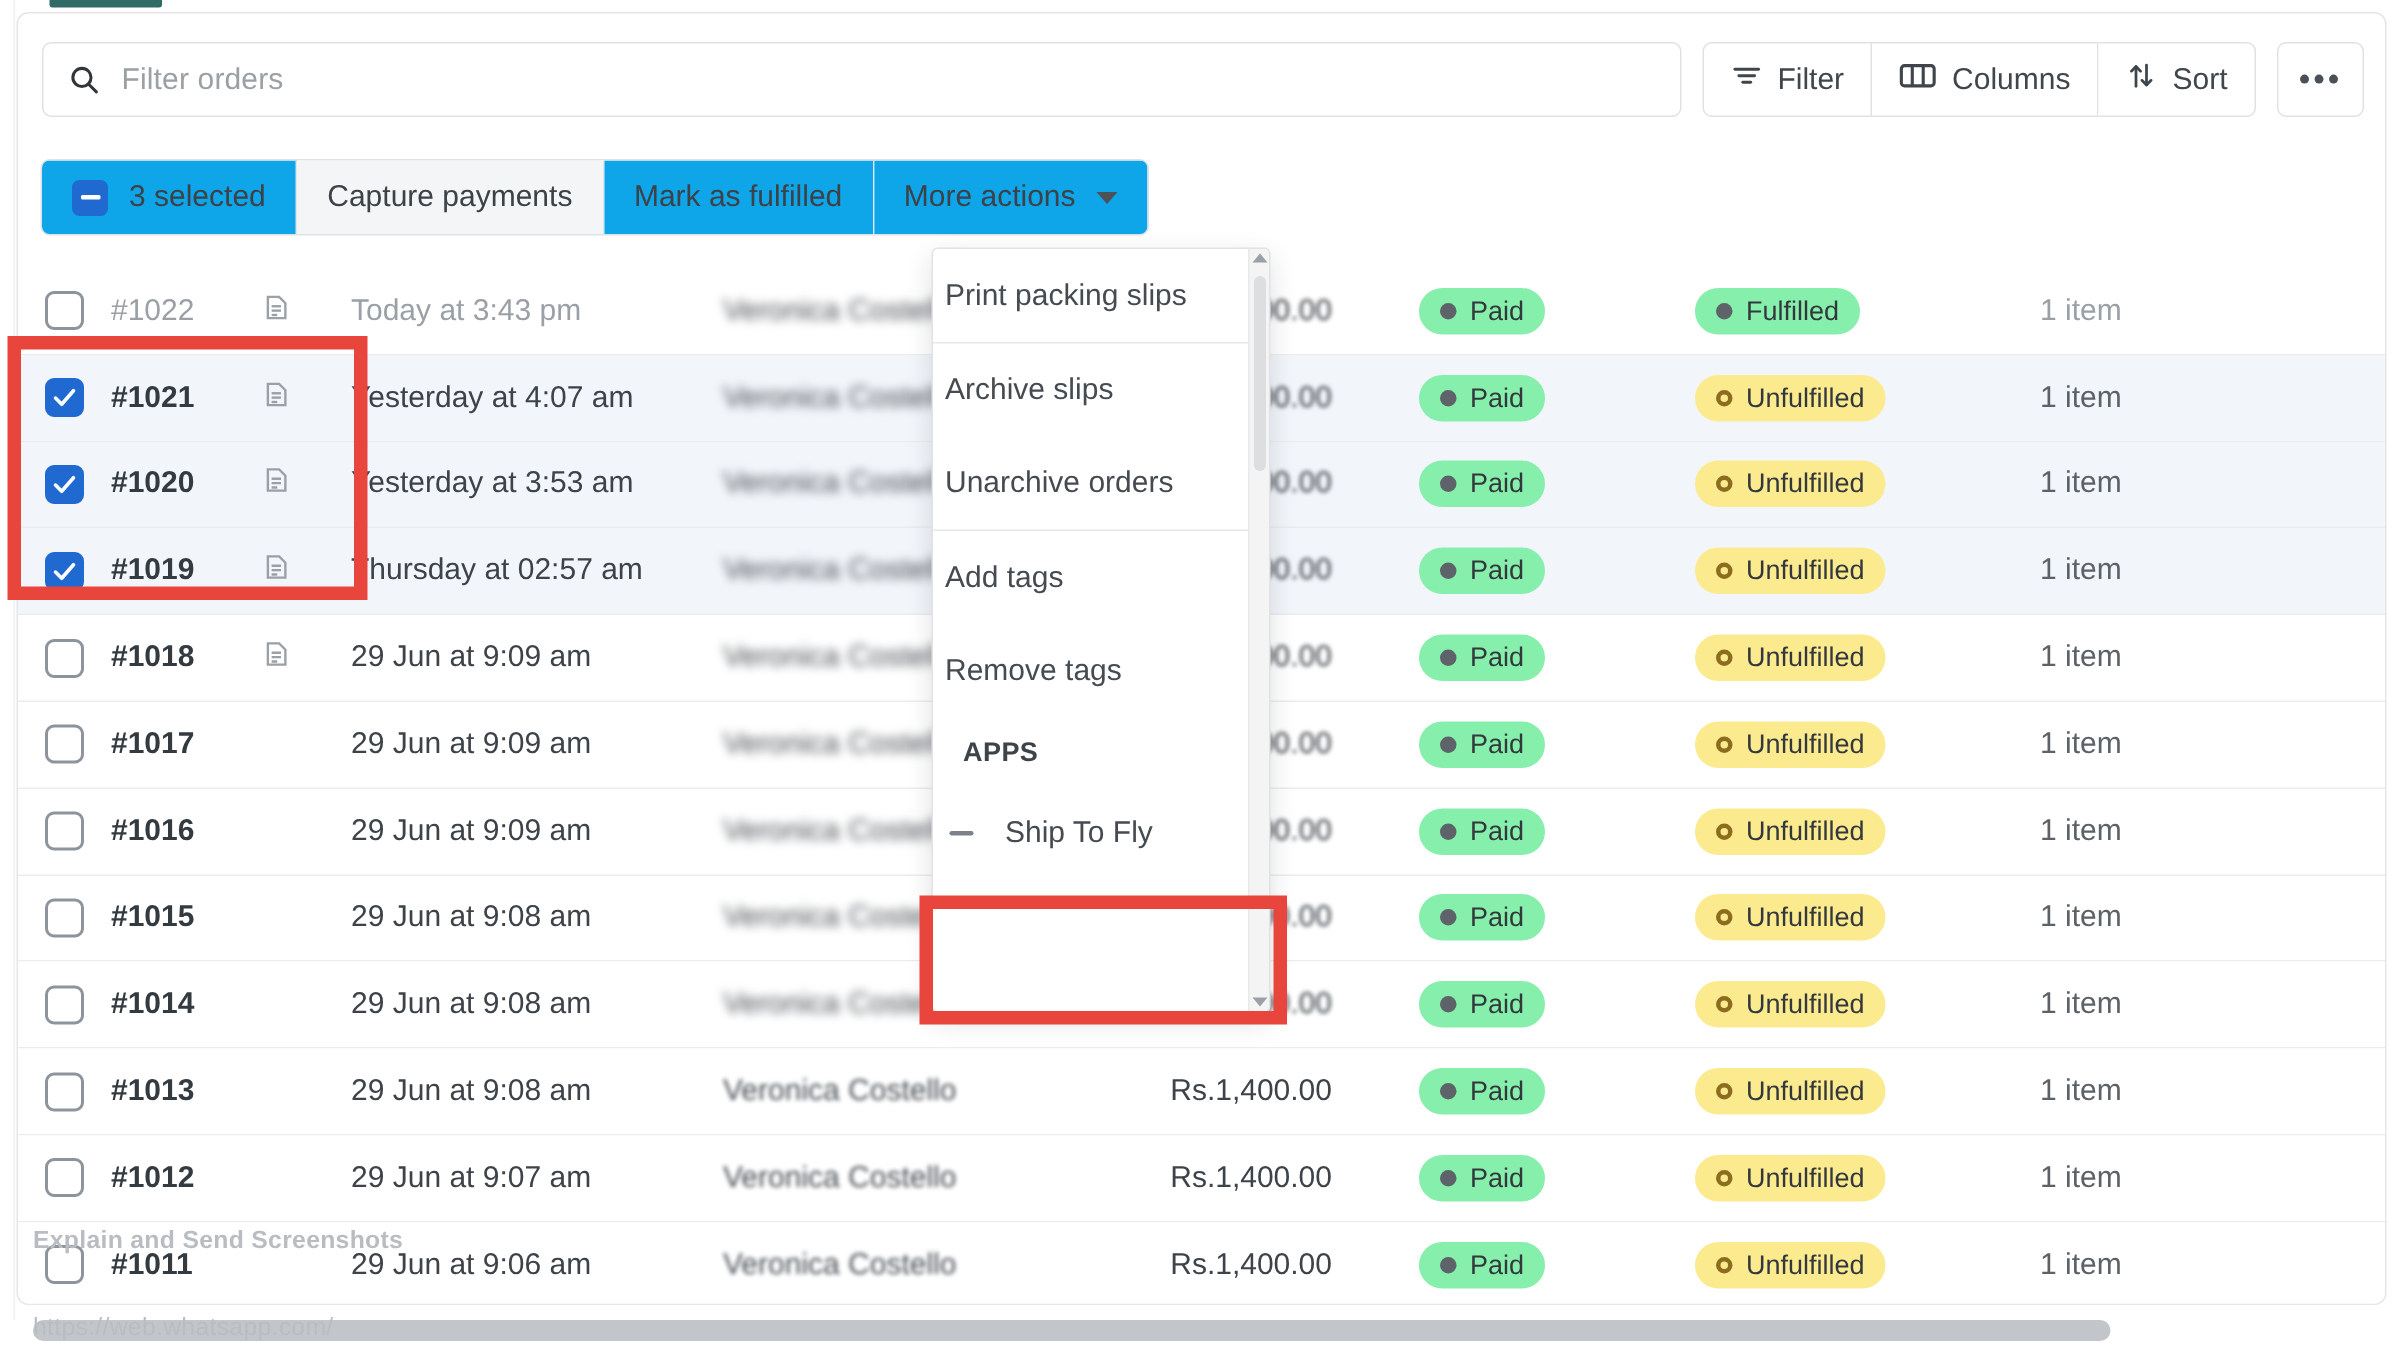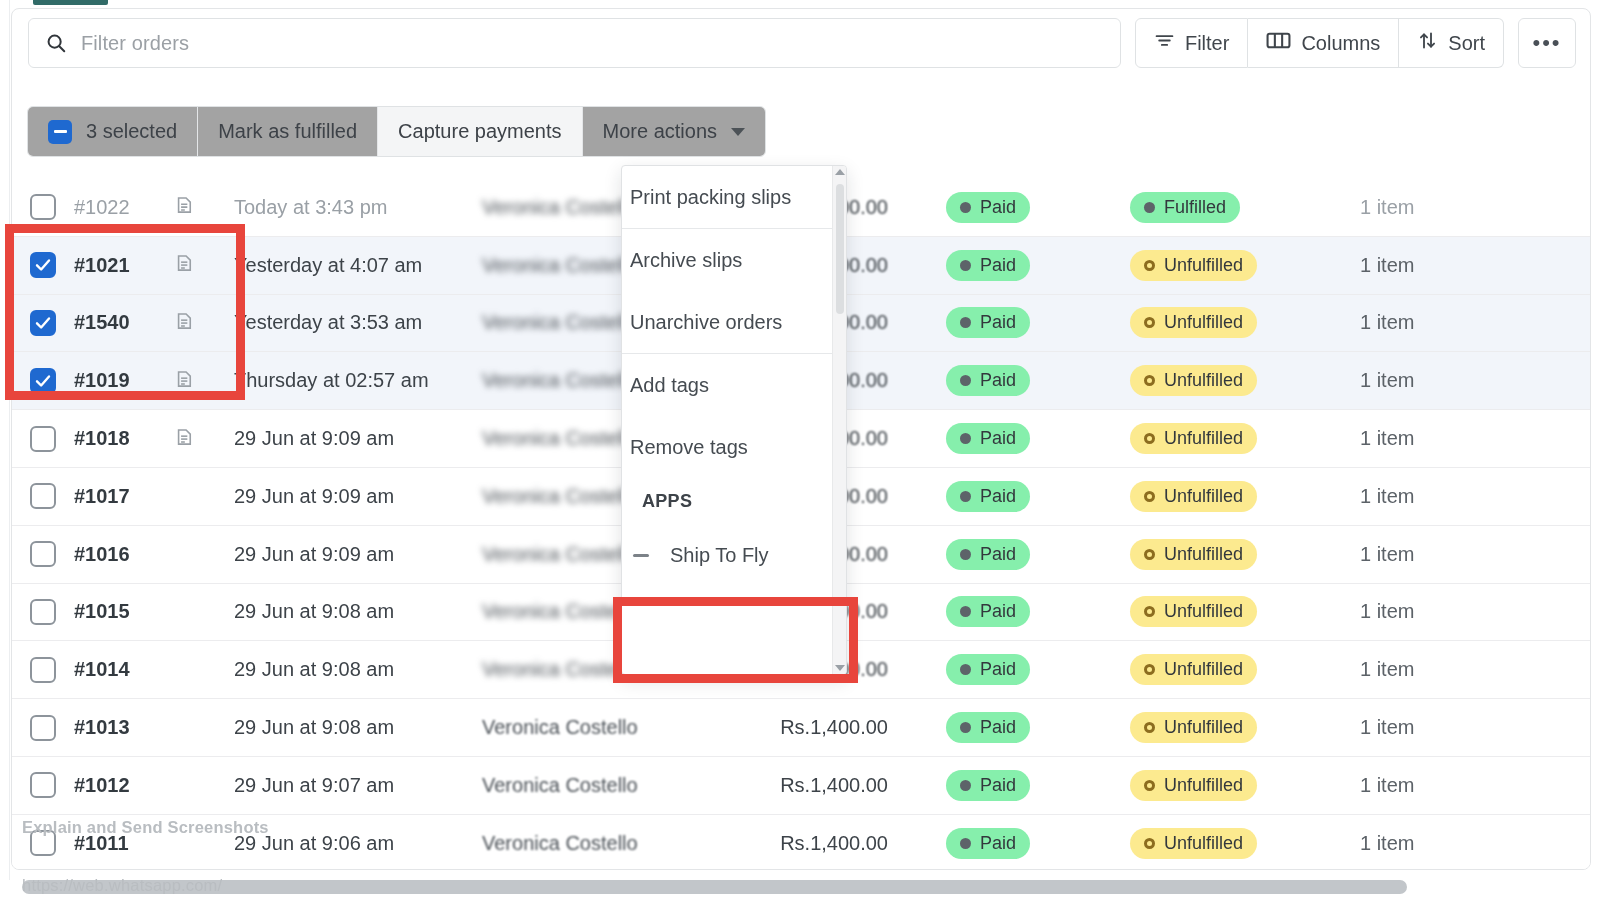--- a/index.html
+++ b/index.html
@@ -23,21 +23,21 @@
 
   
   .card {
     position: absolute; left: 11px; top: 8px; width: 1580px; height: 862px;
     background: #fff; border: 1px solid #e3e5e7;
     border-radius: 8px; overflow: hidden;
   }
 
   
   .toolbar {
-    position: absolute; left: 0; top: 4px; width: 1580px; height: 60px;
+    position: absolute; left: 0; top: 14px; width: 1580px; height: 60px;
     display: flex; align-items: center; padding: 0 16px; gap: 0; text-align: center;
   }
   .search-box {
     flex: 1; height: 50px; border: 1px solid #dfe2e4; border-radius: 6px;
     display: flex; align-items: center; padding: 0 16px; background: #fff;
   }
   .search-icon { width: 22px; height: 22px; flex: 0 0 22px; margin-right: 14px; }
   .search-ph { font-size: 20px; color: #9ba0a5; letter-spacing: .1px; }
 
   .btn-group { display: flex; margin-left: 14px; }
@@ -58,21 +58,21 @@
 
   
   .bulkbar {
     position: absolute; left: 27px; top: 106px; height: 51px;
     display: flex; align-items: stretch;
     border: 1px solid #dfe2e4; border-radius: 6px; background: #fff;
     overflow: hidden; z-index: 4;
   }
   .bulk-cell {
     display: flex; align-items: center; gap: 14px; padding: 0 20px;
-    font-size: 20px; color: #3d4248; cursor: pointer; background: #a3a3a3;
+    font-size: 20px; color: #3d4248; cursor: pointer; background: #0ea5e9;
     border-right: 1px solid #e4e6e8;
   }
   .bulk-cell:last-child { border-right: none; }
   .bulk-cell.shaded { background: #f4f5f6; }
   .cb-indeterminate {
     width: 24px; height: 24px; border-radius: 5px; background: #1f69d0;
     display: flex; align-items: center; justify-content: center;
   }
   .cb-indeterminate i { display: block; width: 13px; height: 3px; background: #fff; border-radius: 1px; }
   .caret { width: 0; height: 0; border-left: 7px solid transparent; border-right: 7px solid transparent;
@@ -282,21 +282,21 @@
           <div class="c-items">1 item</div>
         </div>
         <div class="row sel">
           <div class="c-check">
             <span class="cbox on">
               <svg viewBox="0 0 24 24" width="18" height="18" fill="none" stroke="#fff" stroke-width="3.2" stroke-linecap="round" stroke-linejoin="round">
                 <polyline points="4,12.5 9.5,18 20,6"></polyline>
               </svg>
             </span>
           </div>
-          <div class="c-order">#1540</div>
+          <div class="c-order">#1020</div>
           <div class="c-note">
             <span><svg viewBox="0 0 24 24" width="20" height="22" fill="none" stroke="#9aa0a6" stroke-width="1.9">
                 <path d="M5.5 3.5h9l5 5v12h-14z"></path>
                 <line x1="8.5" y1="11" x2="16" y2="11"></line>
                 <line x1="8.5" y1="14.5" x2="16" y2="14.5"></line>
                 <line x1="8.5" y1="18" x2="13" y2="18"></line>
               </svg></span>
           </div>
           <div class="c-date">Yesterday at 3:53 am</div>
           <div class="c-cust blurred">Veronica Costello</div>
@@ -504,25 +504,25 @@
 
   </div>
 
   <div class="bulkbar">
     <div class="bulk-cell">
       <span class="cb-indeterminate">
           <i></i>
         </span>
       <span>3 selected</span>
     </div>
+    <div class="bulk-cell shaded">
+      <span>Capture payments</span>
+    </div>
     <div class="bulk-cell">
       <span>Mark as fulfilled</span>
-    </div>
-    <div class="bulk-cell shaded">
-      <span>Capture payments</span>
     </div>
     <div class="bulk-cell">
       <span>More actions</span>
       <span class="caret"></span>
     </div>
   </div>
 
   <div class="menu">
     <div class="menu-scroll" id="menu-list">
         <div class="menu-item">

